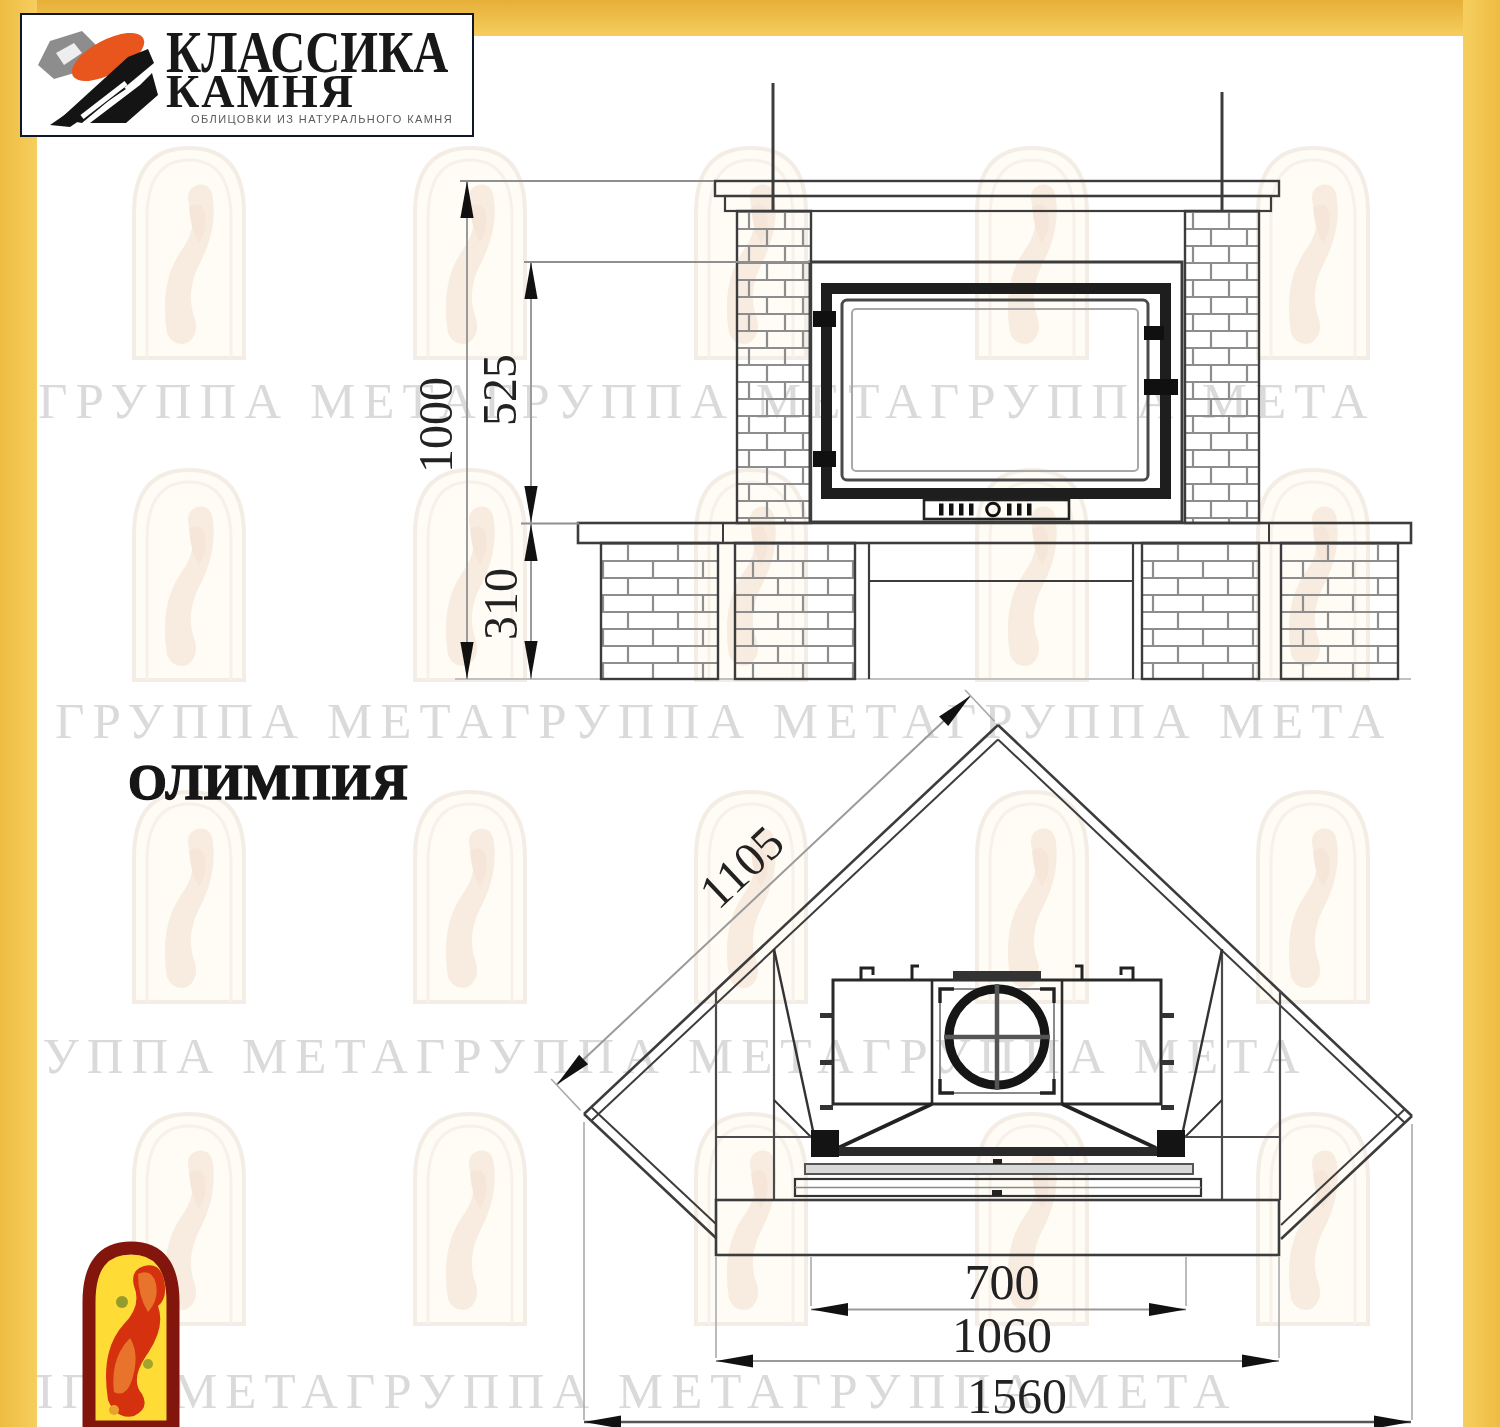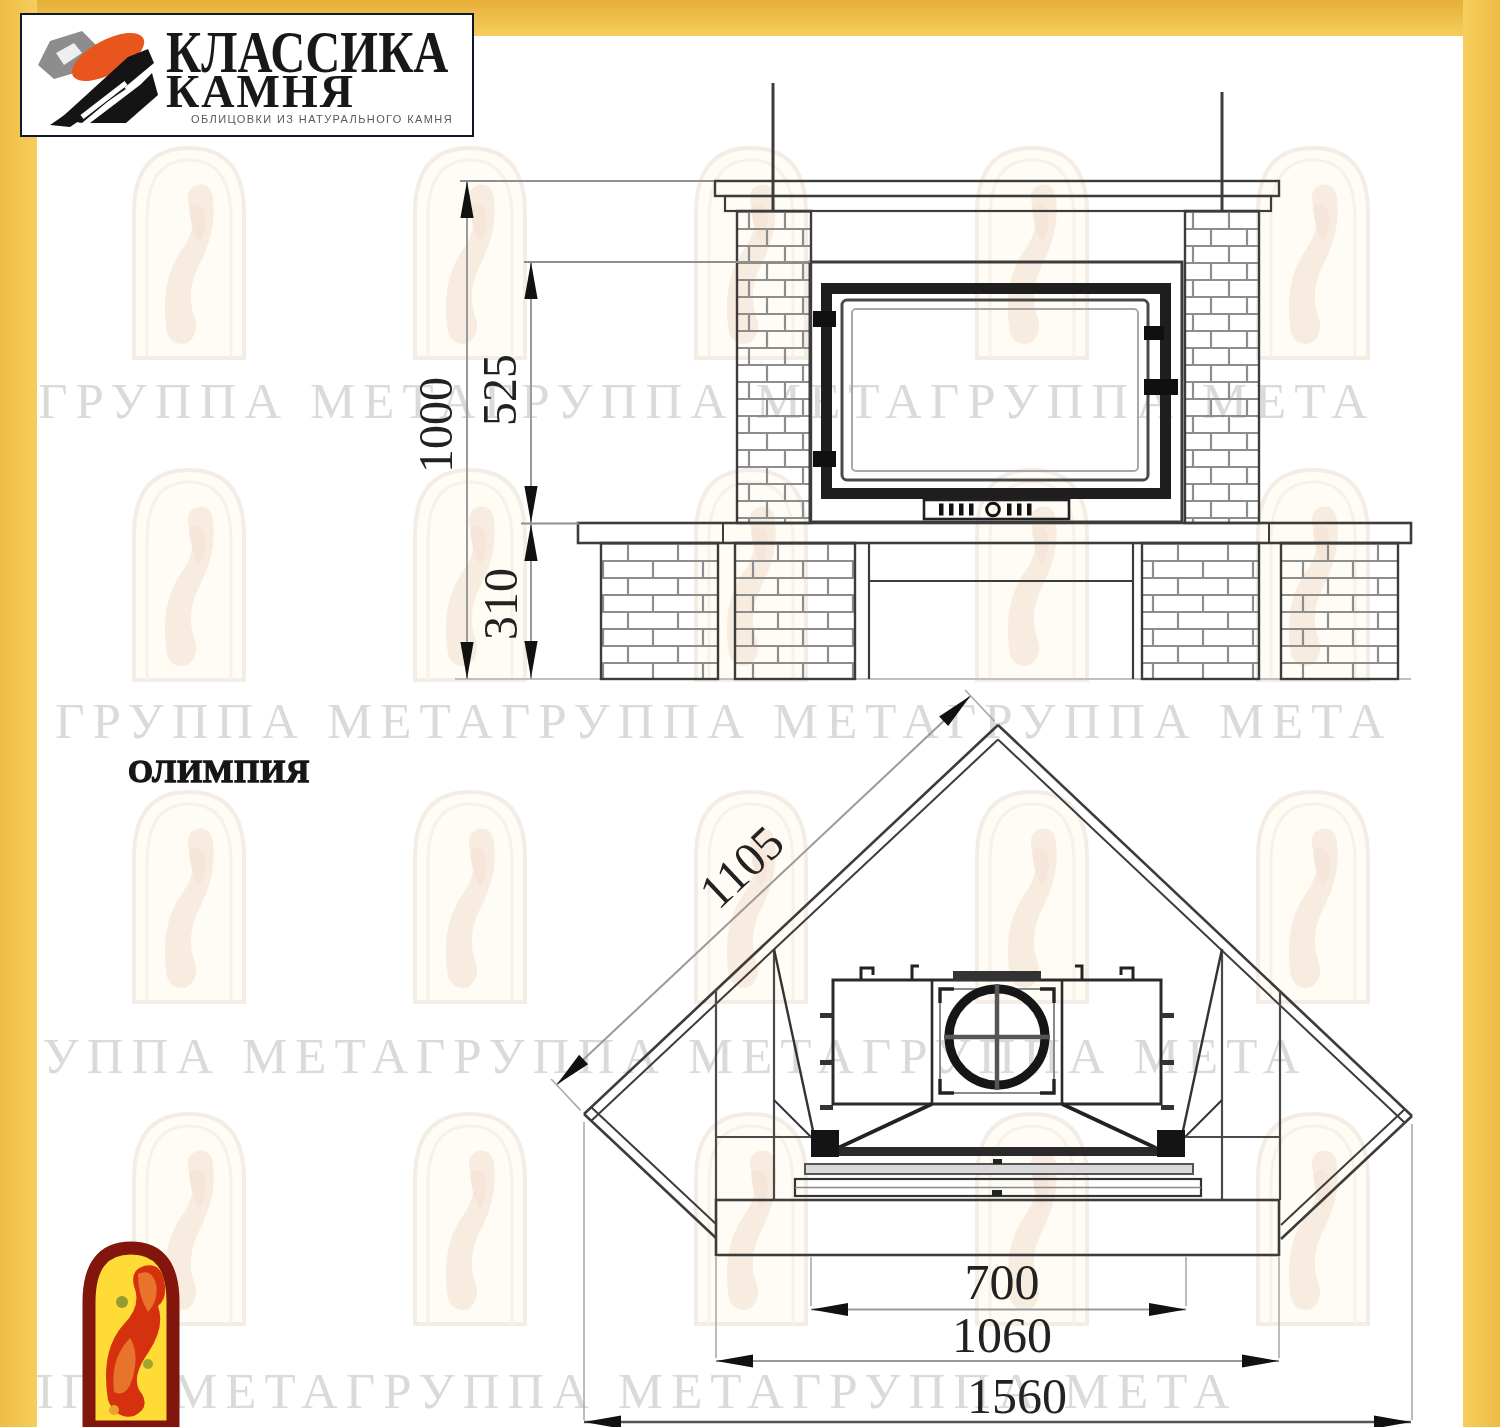--- a/index.html
+++ b/index.html
@@ -247,21 +247,21 @@
     <path d="M60,100 L110,62 L122,50 L128,72 L96,100 Z" fill="#141414"></path>
     <path d="M52,94 L96,60" stroke="#fff" stroke-width="5" fill="none"></path>
   </svg>
 
   <div class="abs" style="left:144px;top:7px;width:400px;line-height:1;font-family:'Liberation Serif',serif;font-weight:bold;font-size:60px;letter-spacing:0;color:#181818;transform:scale(0.81,1);transform-origin:0 0;">КЛАССИКА</div>
   <div class="abs" style="left:144px;top:54px;width:330px;line-height:1;font-family:'Liberation Serif',serif;font-weight:bold;font-size:46px;letter-spacing:2px;color:#181818;">КАМНЯ</div>
 
   <div class="abs" style="left:147px;top:99px;width:330px;line-height:1;font-family:'Liberation Sans',sans-serif;font-weight:normal;font-size:11px;letter-spacing:1.4px;color:#5a5a5a;margin-left:22px;">ОБЛИЦОВКИ ИЗ НАТУРАЛЬНОГО КАМНЯ</div>
 </div>
 
-<div class="abs" style="left:128px;top:753px;z-index:3;font-family:'Liberation Serif',serif;font-weight:bold;font-size:32px;letter-spacing:1px;color:#161616;-webkit-text-stroke:1.3px #161616;">ОЛИМПИЯ</div>
+<div class="abs" style="left:128px;top:753px;z-index:3;font-family:'Liberation Serif',serif;font-weight:bold;font-size:50px;letter-spacing:1px;color:#161616;-webkit-text-stroke:1.3px #161616;">ОЛИМПИЯ</div>
 
 <svg class="abs" style="left:80px;top:1240px;z-index:3" width="100" height="187" viewBox="0 0 100 187">
   <path d="M9,187 L9,62 Q9,8 51,8 Q93,8 93,62 L93,187 Z" fill="#ffdc35" stroke="#82150c" stroke-width="13"></path>
   <path d="M28,160 Q20,110 44,84 Q62,66 54,46 Q50,30 64,26 Q80,22 84,40 Q88,58 78,66 Q86,88 66,116 Q50,140 62,154 Q70,168 54,176 Q36,180 28,160 Z" fill="#d6310f"></path>
   <path d="M58,34 Q72,28 76,44 Q79,60 68,72 Q58,56 58,34 Z" fill="#e8742c"></path>
   <path d="M34,152 Q30,118 50,98 Q60,114 52,140 Q46,158 34,152 Z" fill="#e8742c"></path>
   <circle cx="42" cy="62" r="6" fill="#7a8b2a" opacity="0.8"></circle>
   <circle cx="68" cy="124" r="5" fill="#7a8b2a" opacity="0.7"></circle>
   <circle cx="34" cy="170" r="5" fill="#e8a12c"></circle>
 </svg>

